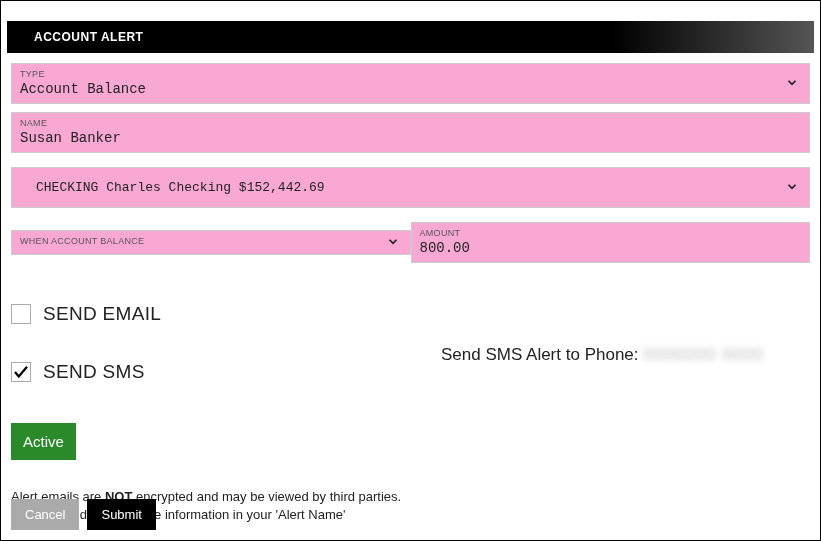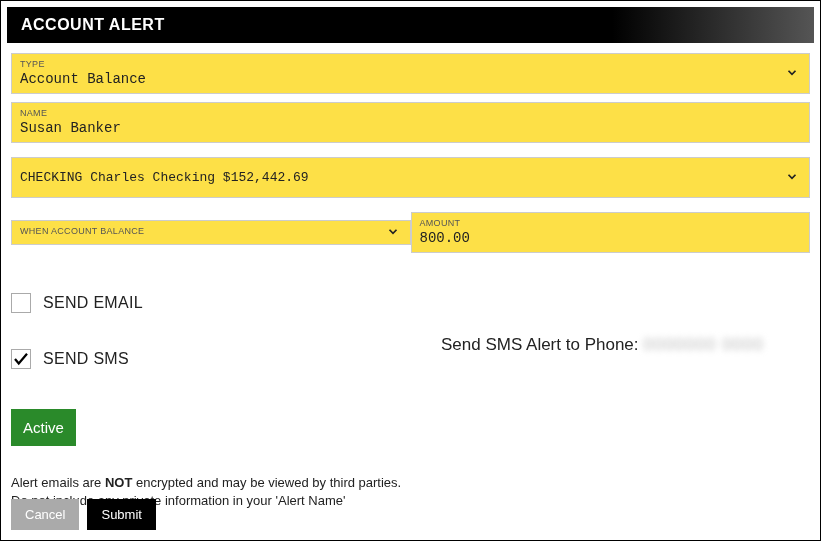--- a/index.html
+++ b/index.html
@@ -8,34 +8,34 @@
       background: #fff;
       width: 821px;
       height: 541px;
       border: 1px solid #000;
       position: relative;
     }
     .header {
       background: linear-gradient(to right, #000 75%, #555 100%);
       color: #fff;
       font-weight: bold;
-      font-size: 16px;
+      font-size: 12px;
       letter-spacing: 0.5px;
-      padding: 9px 14px;
-      margin: 6px 6px 10px 6px;
+      padding: 9px 27px;
+      margin: 20px 6px 10px 6px;
     }
     .content {
       padding: 0 10px;
     }
     .field-box {
       border: 1px solid #ccc;
       padding: 5px 8px 6px 8px;
       margin-bottom: 8px;
       position: relative;
-      background: #fde047;
+      background: #f9a8d4;
     }
     .field-label {
       font-size: 9px;
       letter-spacing: 0.3px;
       color: #555;
       text-transform: uppercase;
       margin-bottom: 2px;
     }
     .field-value {
       font-size: 14px;
@@ -81,21 +81,21 @@
       border: 1px solid #aaa;
       display: flex;
       align-items: center;
       justify-content: center;
       cursor: pointer;
       background: #fff;
     }
     .checkbox.checked svg { display: block; }
     .checkbox svg { display: none; }
     .checkbox-label {
-      font-size: 16px;
+      font-size: 19px;
       letter-spacing: 0.3px;
       color: #222;
     }
 
     .email-input-box {
       border: 1px solid #ccc;
       padding: 10px 12px;
       font-size: 12px;
       color: #666;
       letter-spacing: 0.5px;
@@ -163,21 +163,21 @@
           <polyline points="6 9 12 15 18 9"></polyline>
         </svg>
     </span>
   </div>
 
   <div class="field-box">
     <div class="field-label">NAME</div>
     <div class="field-value">Susan Banker</div>
   </div>
 
-  <div class="field-box gap-top" style="padding:12px 8px;">
+  <div class="field-box gap-top" style="padding:12px 24px;">
     <div class="field-value" style="font-size:13px;">CHECKING Charles Checking $152,442.69</div>
     <span class="chevron">
       <svg width="14" height="14" viewBox="0 0 24 24" fill="none" stroke="#222" stroke-width="3">
           <polyline points="6 9 12 15 18 9"></polyline>
         </svg>
     </span>
   </div>
 
   <div class="row gap-top">
     <div class="field-box half">

